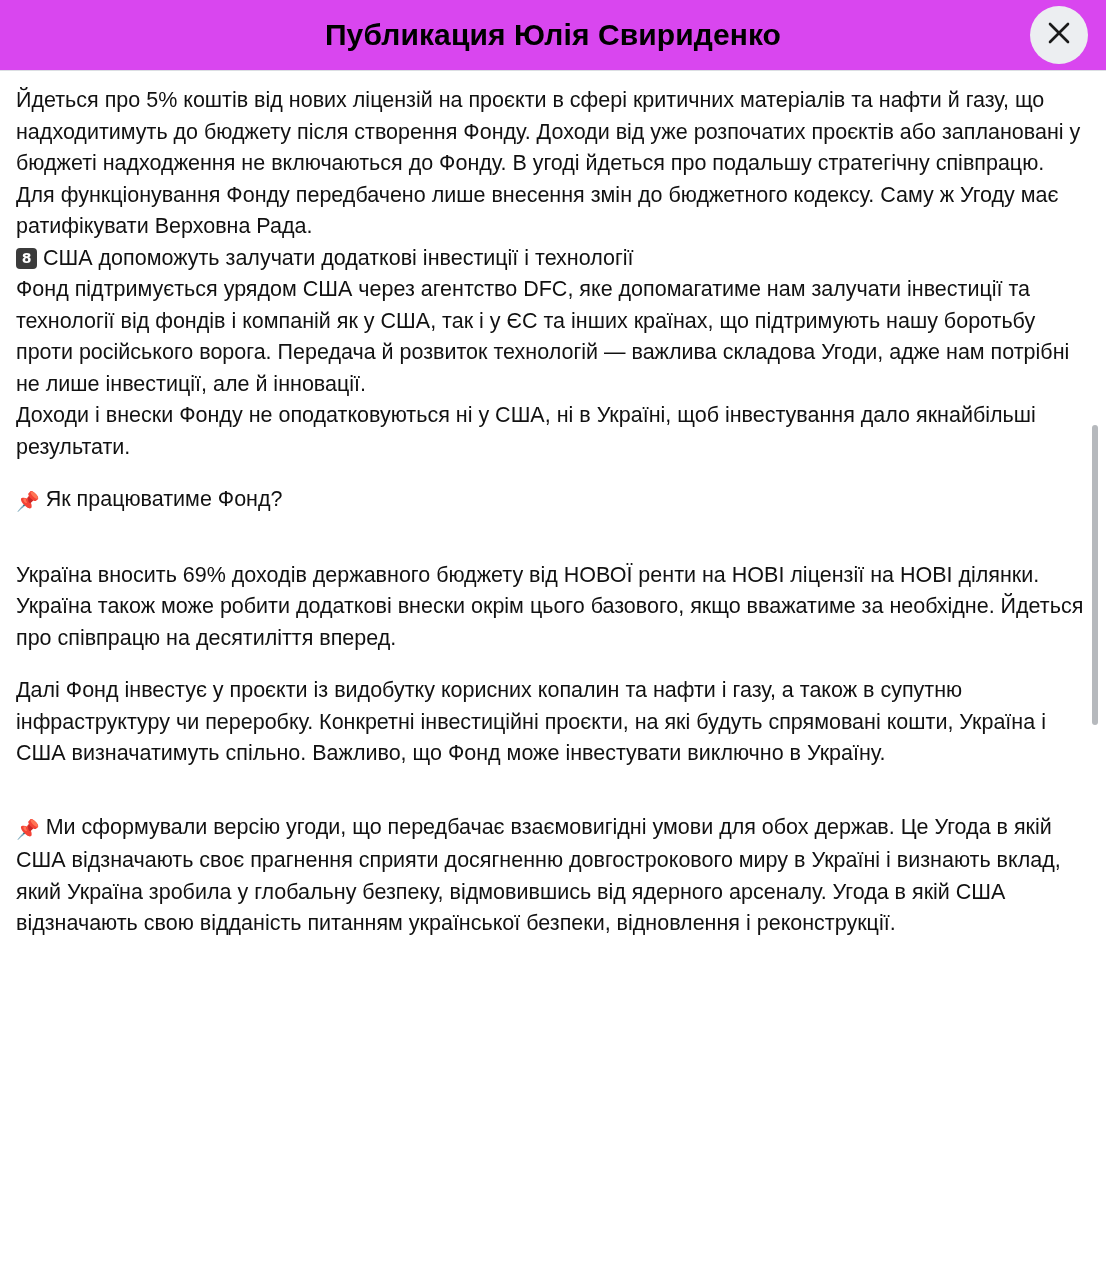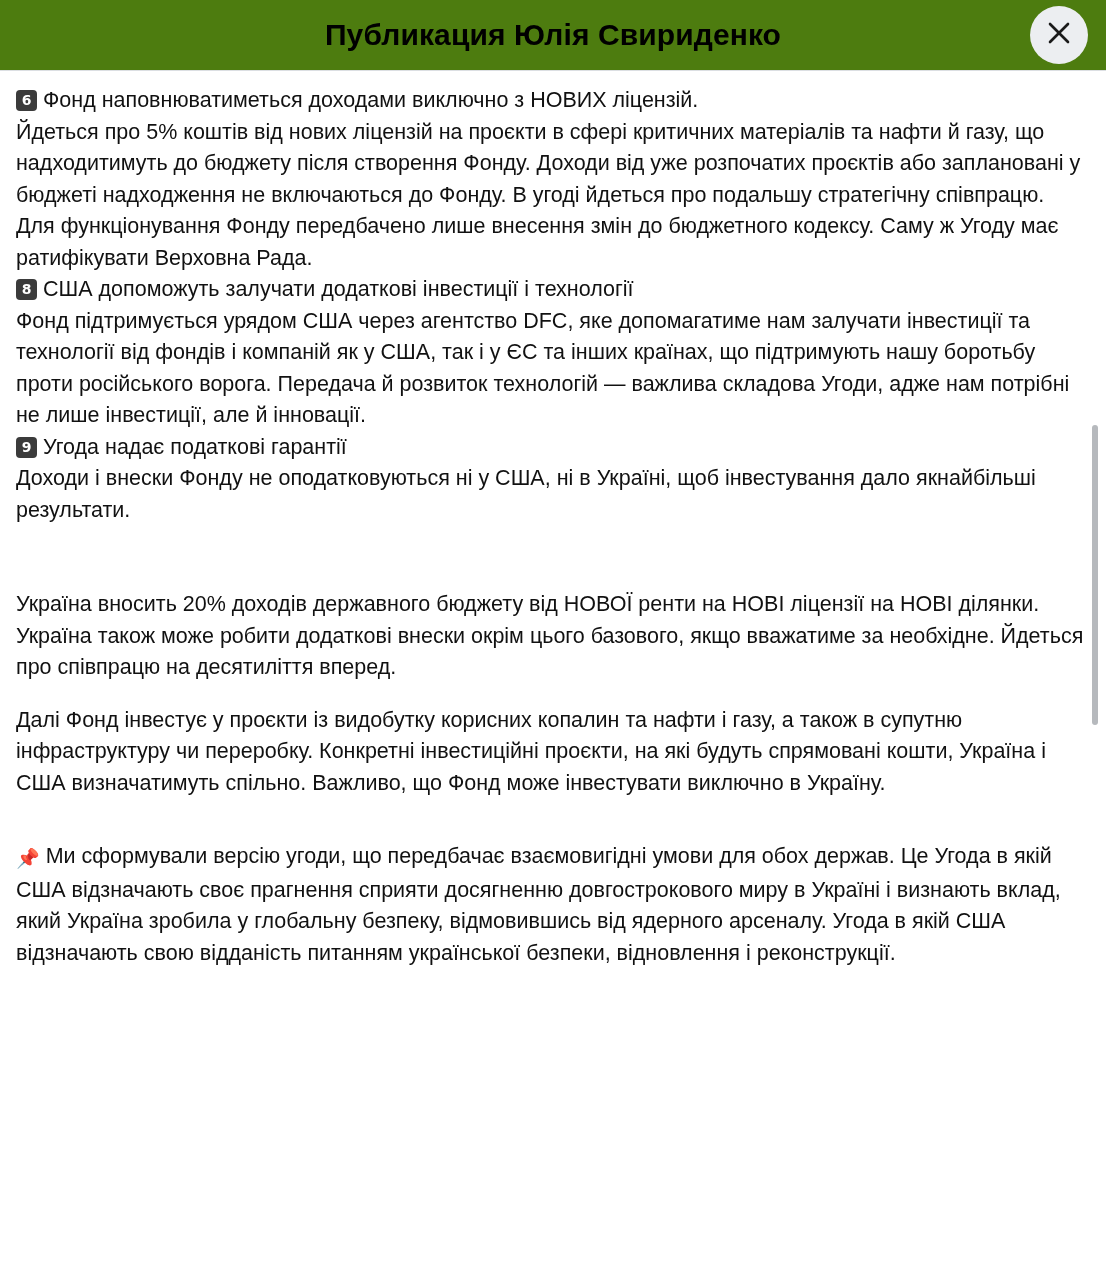--- a/index.html
+++ b/index.html
@@ -16,21 +16,21 @@
     position: relative;
   }
 
   
   .header {
     position: relative;
     height: 70px;
     display: flex;
     align-items: center;
     justify-content: center;
-    background: #4d7c0f;
+    background: #d946ef;
   }
   .header-title {
     font-size: 30px;
     font-weight: bold;
     color: #000000;
     letter-spacing: 0.1px;
     text-align: center;
     padding: 0 80px;
   }
   .close-button {
@@ -139,52 +139,49 @@
         <line x1="22" y1="4" x2="4" y2="22" stroke="#1a1a1a" stroke-width="2.6" stroke-linecap="round"></line>
       </svg>
     </span>
   </div>
 </div>
 <div class="divider"></div>
 
 <div class="content">
 
   <div class="block">
-    <p class="para">
-      <span class="keycap">6</span><span class="lead">Фонд наповнюватиметься доходами виключно з НОВИХ ліцензій.</span>
-    </p>
     <p class="para">Йдеться про 5% коштів від нових ліцензій на проєкти в сфері критичних матеріалів та нафти й газу, що надходитимуть до бюджету після створення Фонду. Доходи від уже розпочатих проєктів або заплановані у бюджеті надходження не включаються до Фонду. В угоді йдеться про подальшу стратегічну співпрацю.</p>
   </div>
 
   <div class="block">
     <p class="para">Для функціонування Фонду передбачено лише внесення змін до бюджетного кодексу. Саму ж Угоду має ратифікувати Верховна Рада.</p>
   </div>
 
   <div class="block">
     <p class="para">
       <span class="keycap">8</span><span class="lead">США допоможуть залучати додаткові інвестиції і технології</span>
     </p>
     <p class="para">Фонд підтримується урядом США через агентство DFC, яке допомагатиме нам залучати інвестиції та технології від фондів і компаній як у США, так і у ЄС та інших країнах, що підтримують нашу боротьбу проти російського ворога. Передача й розвиток технологій — важлива складова Угоди, адже нам потрібні не лише інвестиції, але й інновації.</p>
   </div>
 
   <div class="block">
-    <p class="para">
-      <span class="keycap">9</span><span class="lead">Угода надає податкові гарантії</span>
-    </p>
     <p class="para">Доходи і внески Фонду не оподатковуються ні у США, ні в Україні, щоб інвестування дало якнайбільші результати.</p>
   </div>
 
   <div class="gap"></div>
 
+  <p class="para">
+    <span class="pin">📌</span><span>Як працюватиме Фонд?</span>
+  </p>
 
   <div class="gap"></div>
 
   <div class="gap"></div>
 
-  <p class="para">Україна вносить 20% доходів державного бюджету від НОВОЇ ренти на НОВІ ліцензії на НОВІ ділянки. Україна також може робити додаткові внески окрім цього базового, якщо вважатиме за необхідне. Йдеться про співпрацю на десятиліття вперед.</p>
+  <p class="para">Україна вносить 69% доходів державного бюджету від НОВОЇ ренти на НОВІ ліцензії на НОВІ ділянки. Україна також може робити додаткові внески окрім цього базового, якщо вважатиме за необхідне. Йдеться про співпрацю на десятиліття вперед.</p>
   <div class="gap"></div>
 
   <p class="para">Далі Фонд інвестує у проєкти із видобутку корисних копалин та нафти і газу, а також в супутню інфраструктуру чи переробку. Конкретні інвестиційні проєкти, на які будуть спрямовані кошти, Україна і США визначатимуть спільно. Важливо, що Фонд може інвестувати виключно в Україну.</p>
   <div class="gap"></div>
 
   <div class="gap"></div>
 
   <p class="para">
     <span class="pin">📌</span><span>Ми сформували версію угоди, що передбачає взаємовигідні умови для обох держав. Це Угода в якій США відзначають своє прагнення сприяти досягненню довгострокового миру в Україні і визнають вклад, який Україна зробила у глобальну безпеку, відмовившись від ядерного арсеналу. Угода в якій США відзначають свою відданість питанням української безпеки, відновлення і реконструкції.</span>
   </p>

